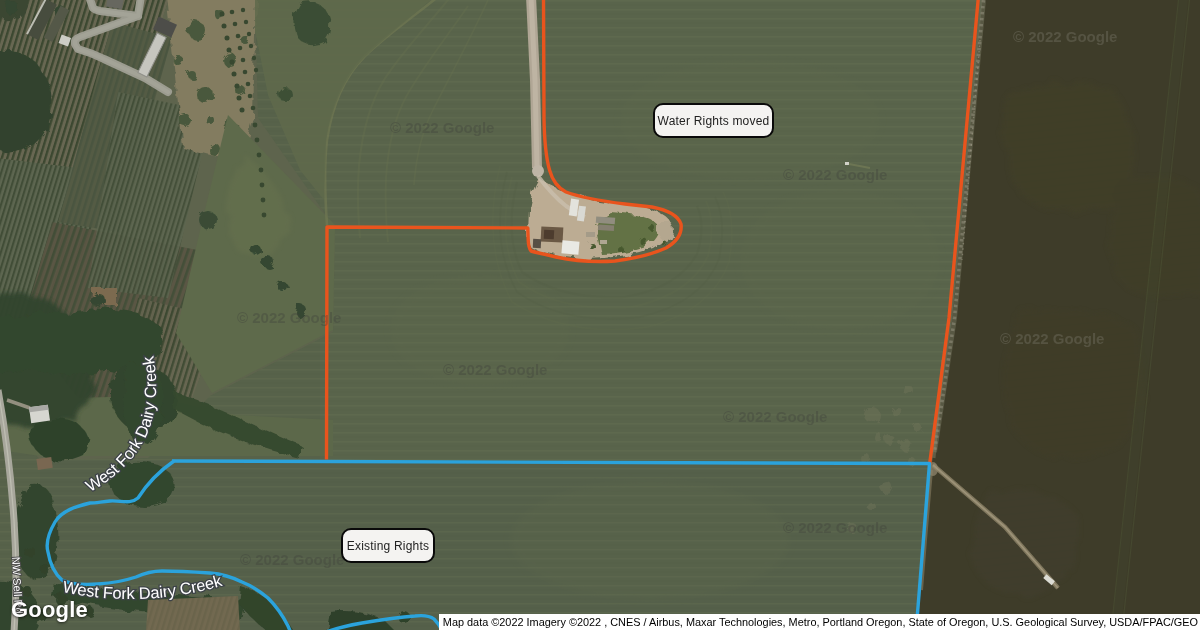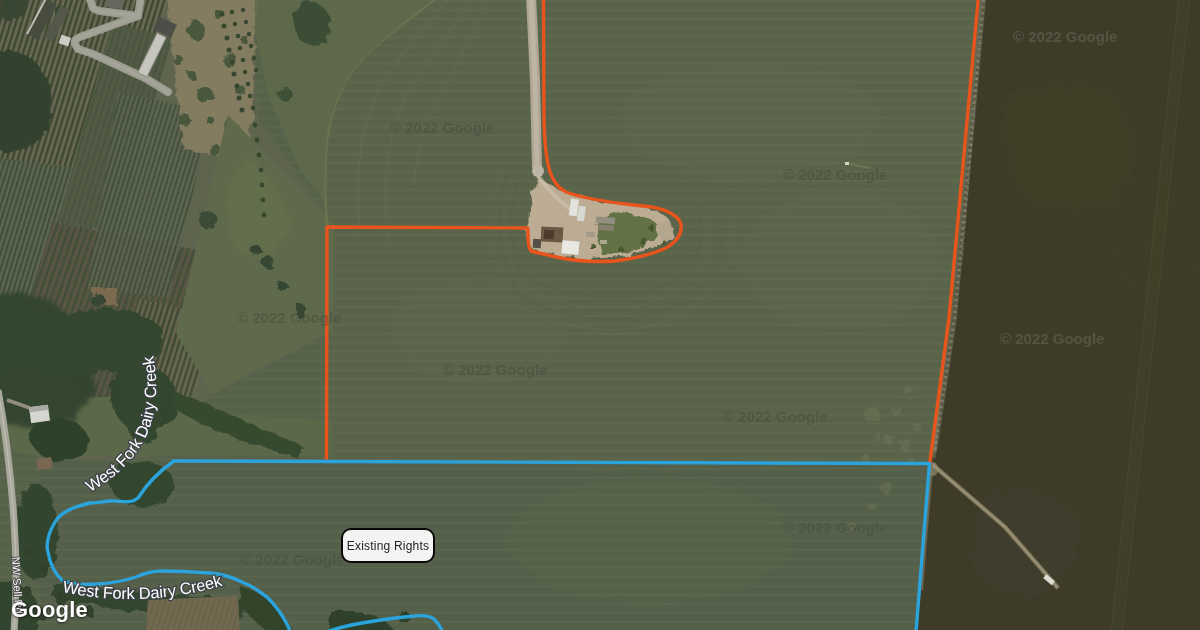--- a/index.html
+++ b/index.html
@@ -373,18 +373,20 @@
   <textPath href="#creekpath1">West Fork Dairy Creek</textPath>
 </text>
 
 <text font-size="16.5" fill="#fff" stroke="#3d4248" stroke-width="2.5" paint-order="stroke" font-family="Liberation Sans,sans-serif" letter-spacing="-0.2">
   <textPath href="#creekpath2">West Fork Dairy Creek</textPath>
 </text>
 
 <text x="0" y="0" font-size="11" fill="#fff" stroke="#4a4a4a" stroke-width="2" paint-order="stroke" transform="translate(12,557) rotate(87)" font-family="Liberation Sans,sans-serif">NW Sell Rd</text>
 </svg>
 
+<div class="label" style="left:653px;top:103px;width:121px;height:35px;">Water Rights moved</div>
 
 <div class="label" style="left:341px;top:528px;width:94px;height:35px;">Existing Rights</div>
 
 <div id="glogo">Google</div>
 
+<div id="attrib">Map data ©2022 Imagery ©2022 , CNES / Airbus, Maxar Technologies, Metro, Portland Oregon, State of Oregon, U.S. Geological Survey, USDA/FPAC/GEO</div>
 </div>
 
 </body></html>

